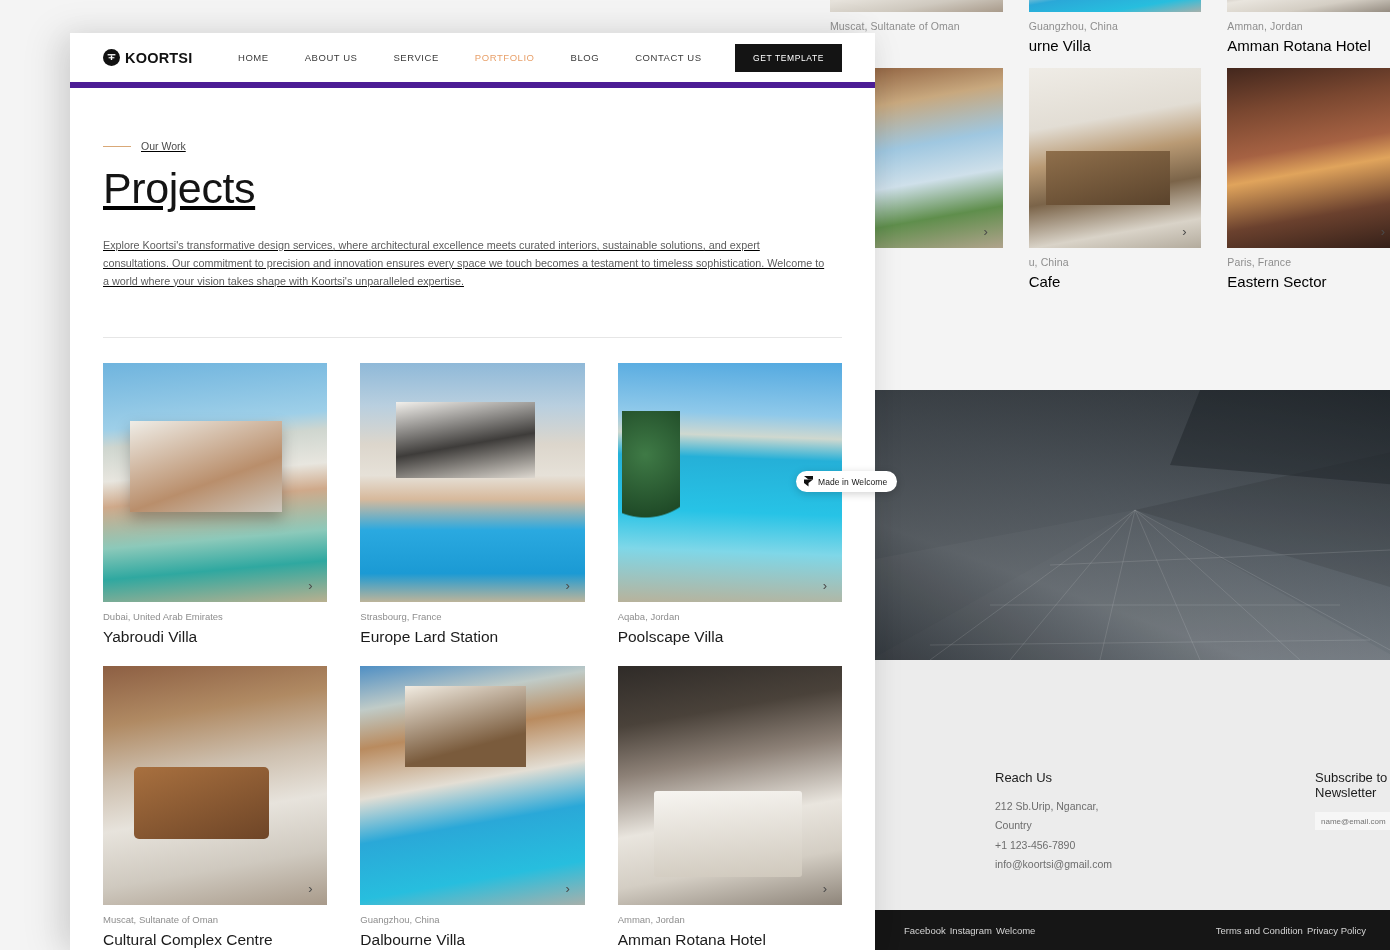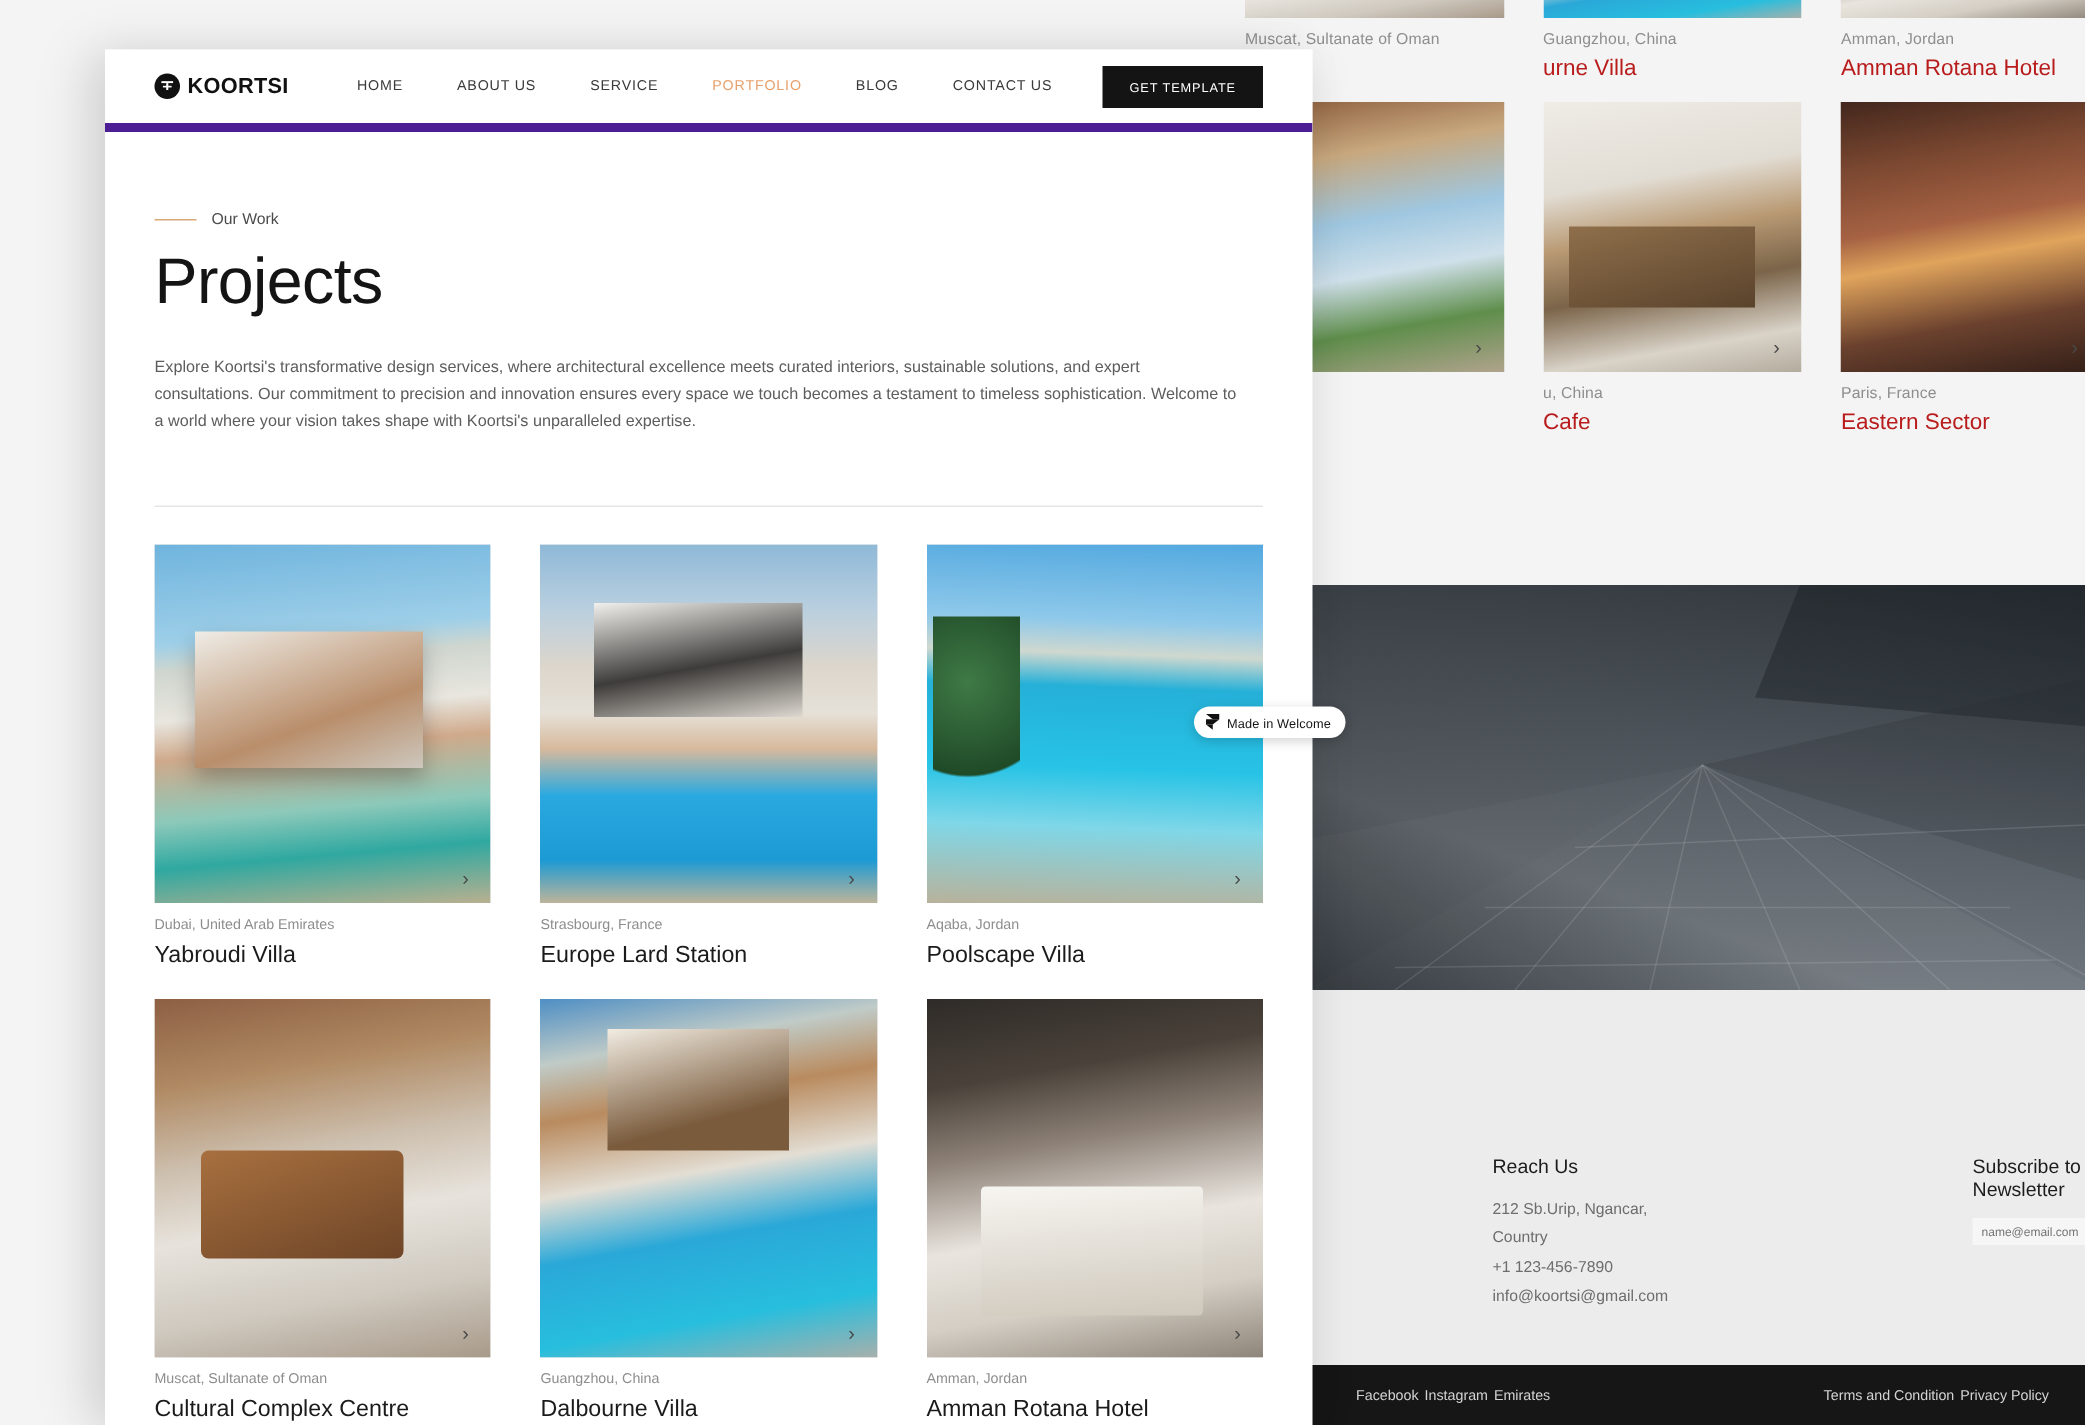--- a/index.html
+++ b/index.html
@@ -16,21 +16,21 @@
   .bg-layer { position:absolute; inset:0; background:#f4f4f4; }
   .bg-portfolio {
     position:absolute; left:830px; top:-60px; width:570px; height:448px;
     background:#f4f4f4; padding:0;
   }
   .bg-grid { position:absolute; left:0; top:0; width:570px; display:flex; gap:26px; }
   .bg-col { width:200px; }
   .bg-card-img { width:100%; position:relative; overflow:hidden; }
   .bg-meta { padding-top:8px; }
   .bg-loc { font-size:10.5px; color:#8e8e8e; letter-spacing:.1px; }
-  .bg-title { font-size:15px; color:#b91c1c; margin-top:5px; font-weight:400; }
+  .bg-title { font-size:15px; color:#000000; margin-top:5px; font-weight:400; }
 
   .arrow-btn {
     position:absolute; right:6px; bottom:6px; width:22px; height:22px;
     display:flex; align-items:center; justify-content:center;
     color:#4a4a4a; font-size:13px; background:transparent;
     cursor:pointer; line-height:1;
   }
 
   
   .bg-cta {
@@ -89,21 +89,21 @@
   .logo-text { font-size:14.5px; font-weight:700; letter-spacing:.2px; color:#111; }
   .nav-links { display:flex; gap:24px; margin-left:auto; }
   .nav-links a { font-size:9.5px; letter-spacing:.55px; color:#3a3a3a; text-decoration:none; cursor:pointer;margin-left:12px; }
   .nav-links a.active { color:#e8a06a; }
   .nav-cta {
     margin-left:auto; background:#141414; color:#fff; border:none;
     font-size:8.5px; letter-spacing:.6px; padding:9px 18px; cursor:pointer;
     font-family:"Liberation Sans", sans-serif;
   }
 
-  .hero { padding:52px 16px 0 33px; }
+  .hero { padding:52px 16px 0 33px;text-decoration:underline; }
   .eyebrow { display:flex; align-items:center; gap:10px; }
   .eyebrow .rule { width:28px; height:1px; background:#d9a877; }
   .eyebrow .txt { font-size:10.5px; color:#4b4b4b; }
   .page-title { font-size:43px; font-weight:400; color:#141414; margin-top:12px; letter-spacing:-.4px; }
   .lede { margin-top:24px; font-size:10.8px; line-height:1.65; color:#5d5d5d; max-width:725px; }
   .hr { margin:47px 33px 0 33px; height:1px; background:#e6e6e6; }
 
   .grid { padding:25px 33px 0 33px; display:grid; grid-template-columns:repeat(3,1fr); column-gap:33px; row-gap:20px; }
   .card { cursor:pointer; }
   .card-img { position:relative; width:100%; height:239px; overflow:hidden; background:#ddd; }
@@ -248,21 +248,21 @@
             <button class="news-btn">Subscribe</button>
           </div>
         </div>
       </div>
     </div>
 
     <div class="bg-bottombar">
       <div class="bb-links" id="bb-social">
           <span>Facebook</span>
           <span>Instagram</span>
-          <span>Emirates</span>
+          <span>Welcome</span>
         </div>
       <div class="bb-links" id="bb-legal">
           <span>Terms and Condition</span>
           <span>Privacy Policy</span>
         </div>
     </div>
   </div>
 
   <div class="panel">
 

